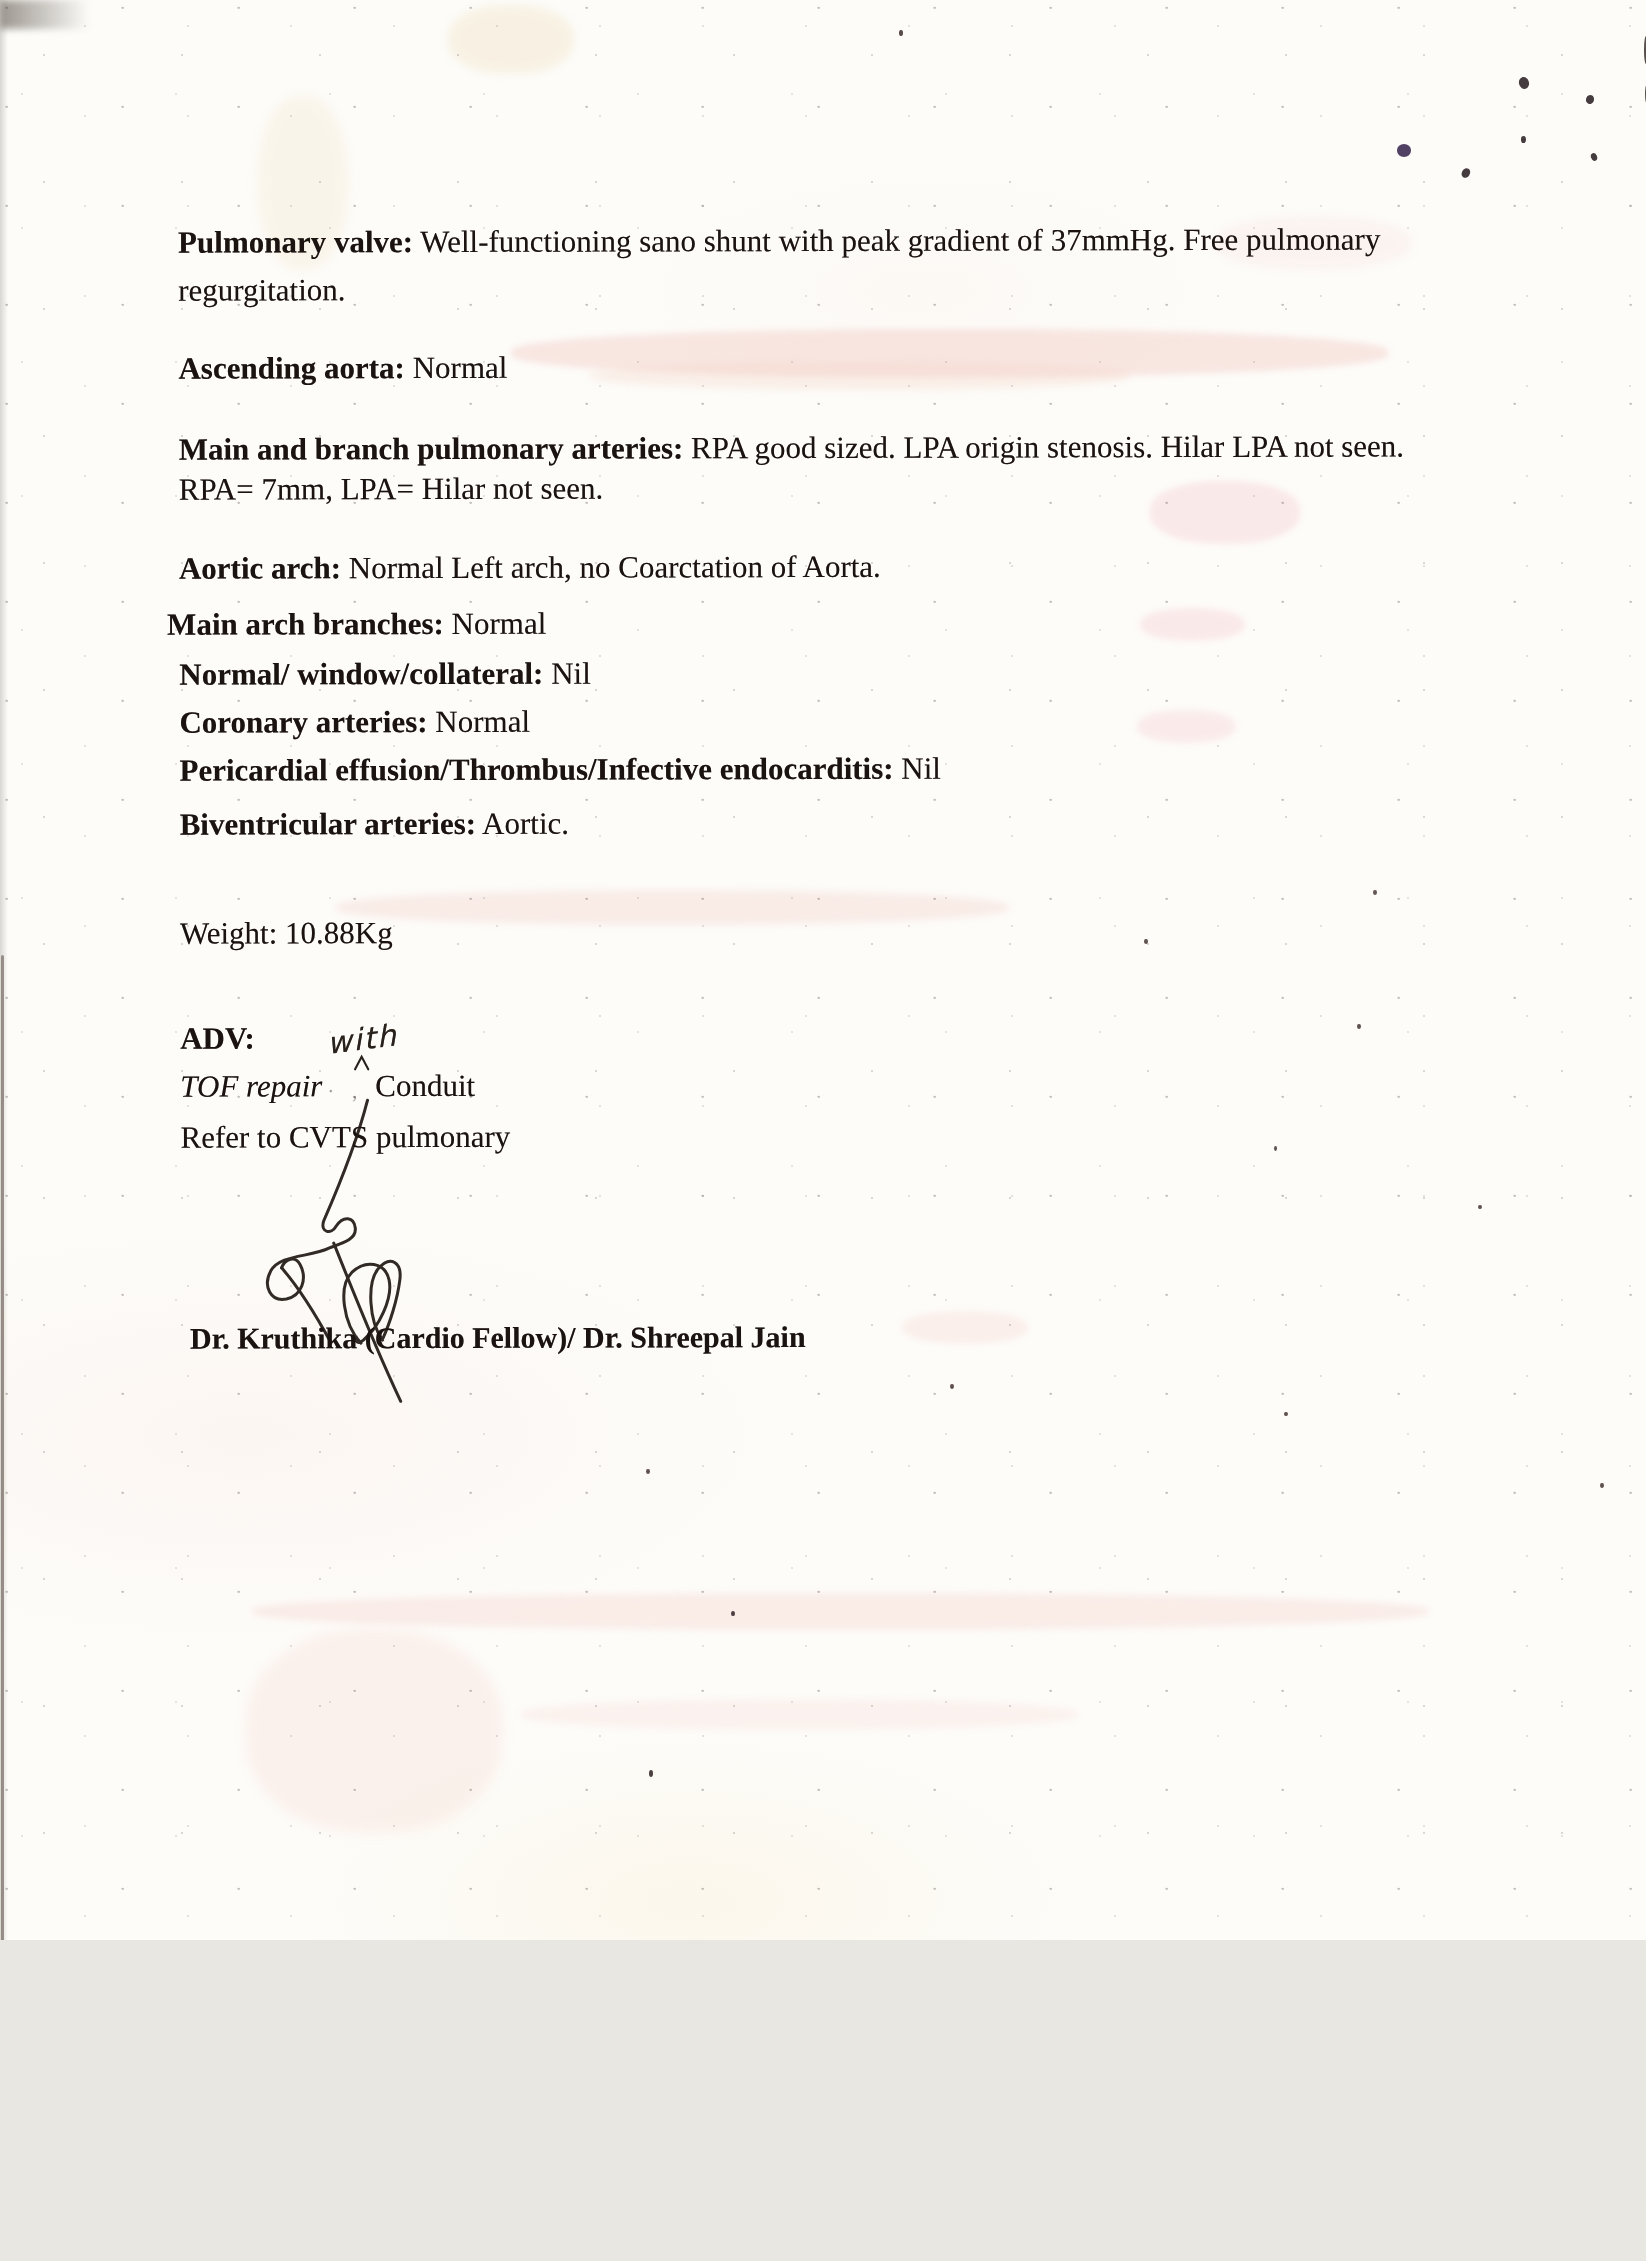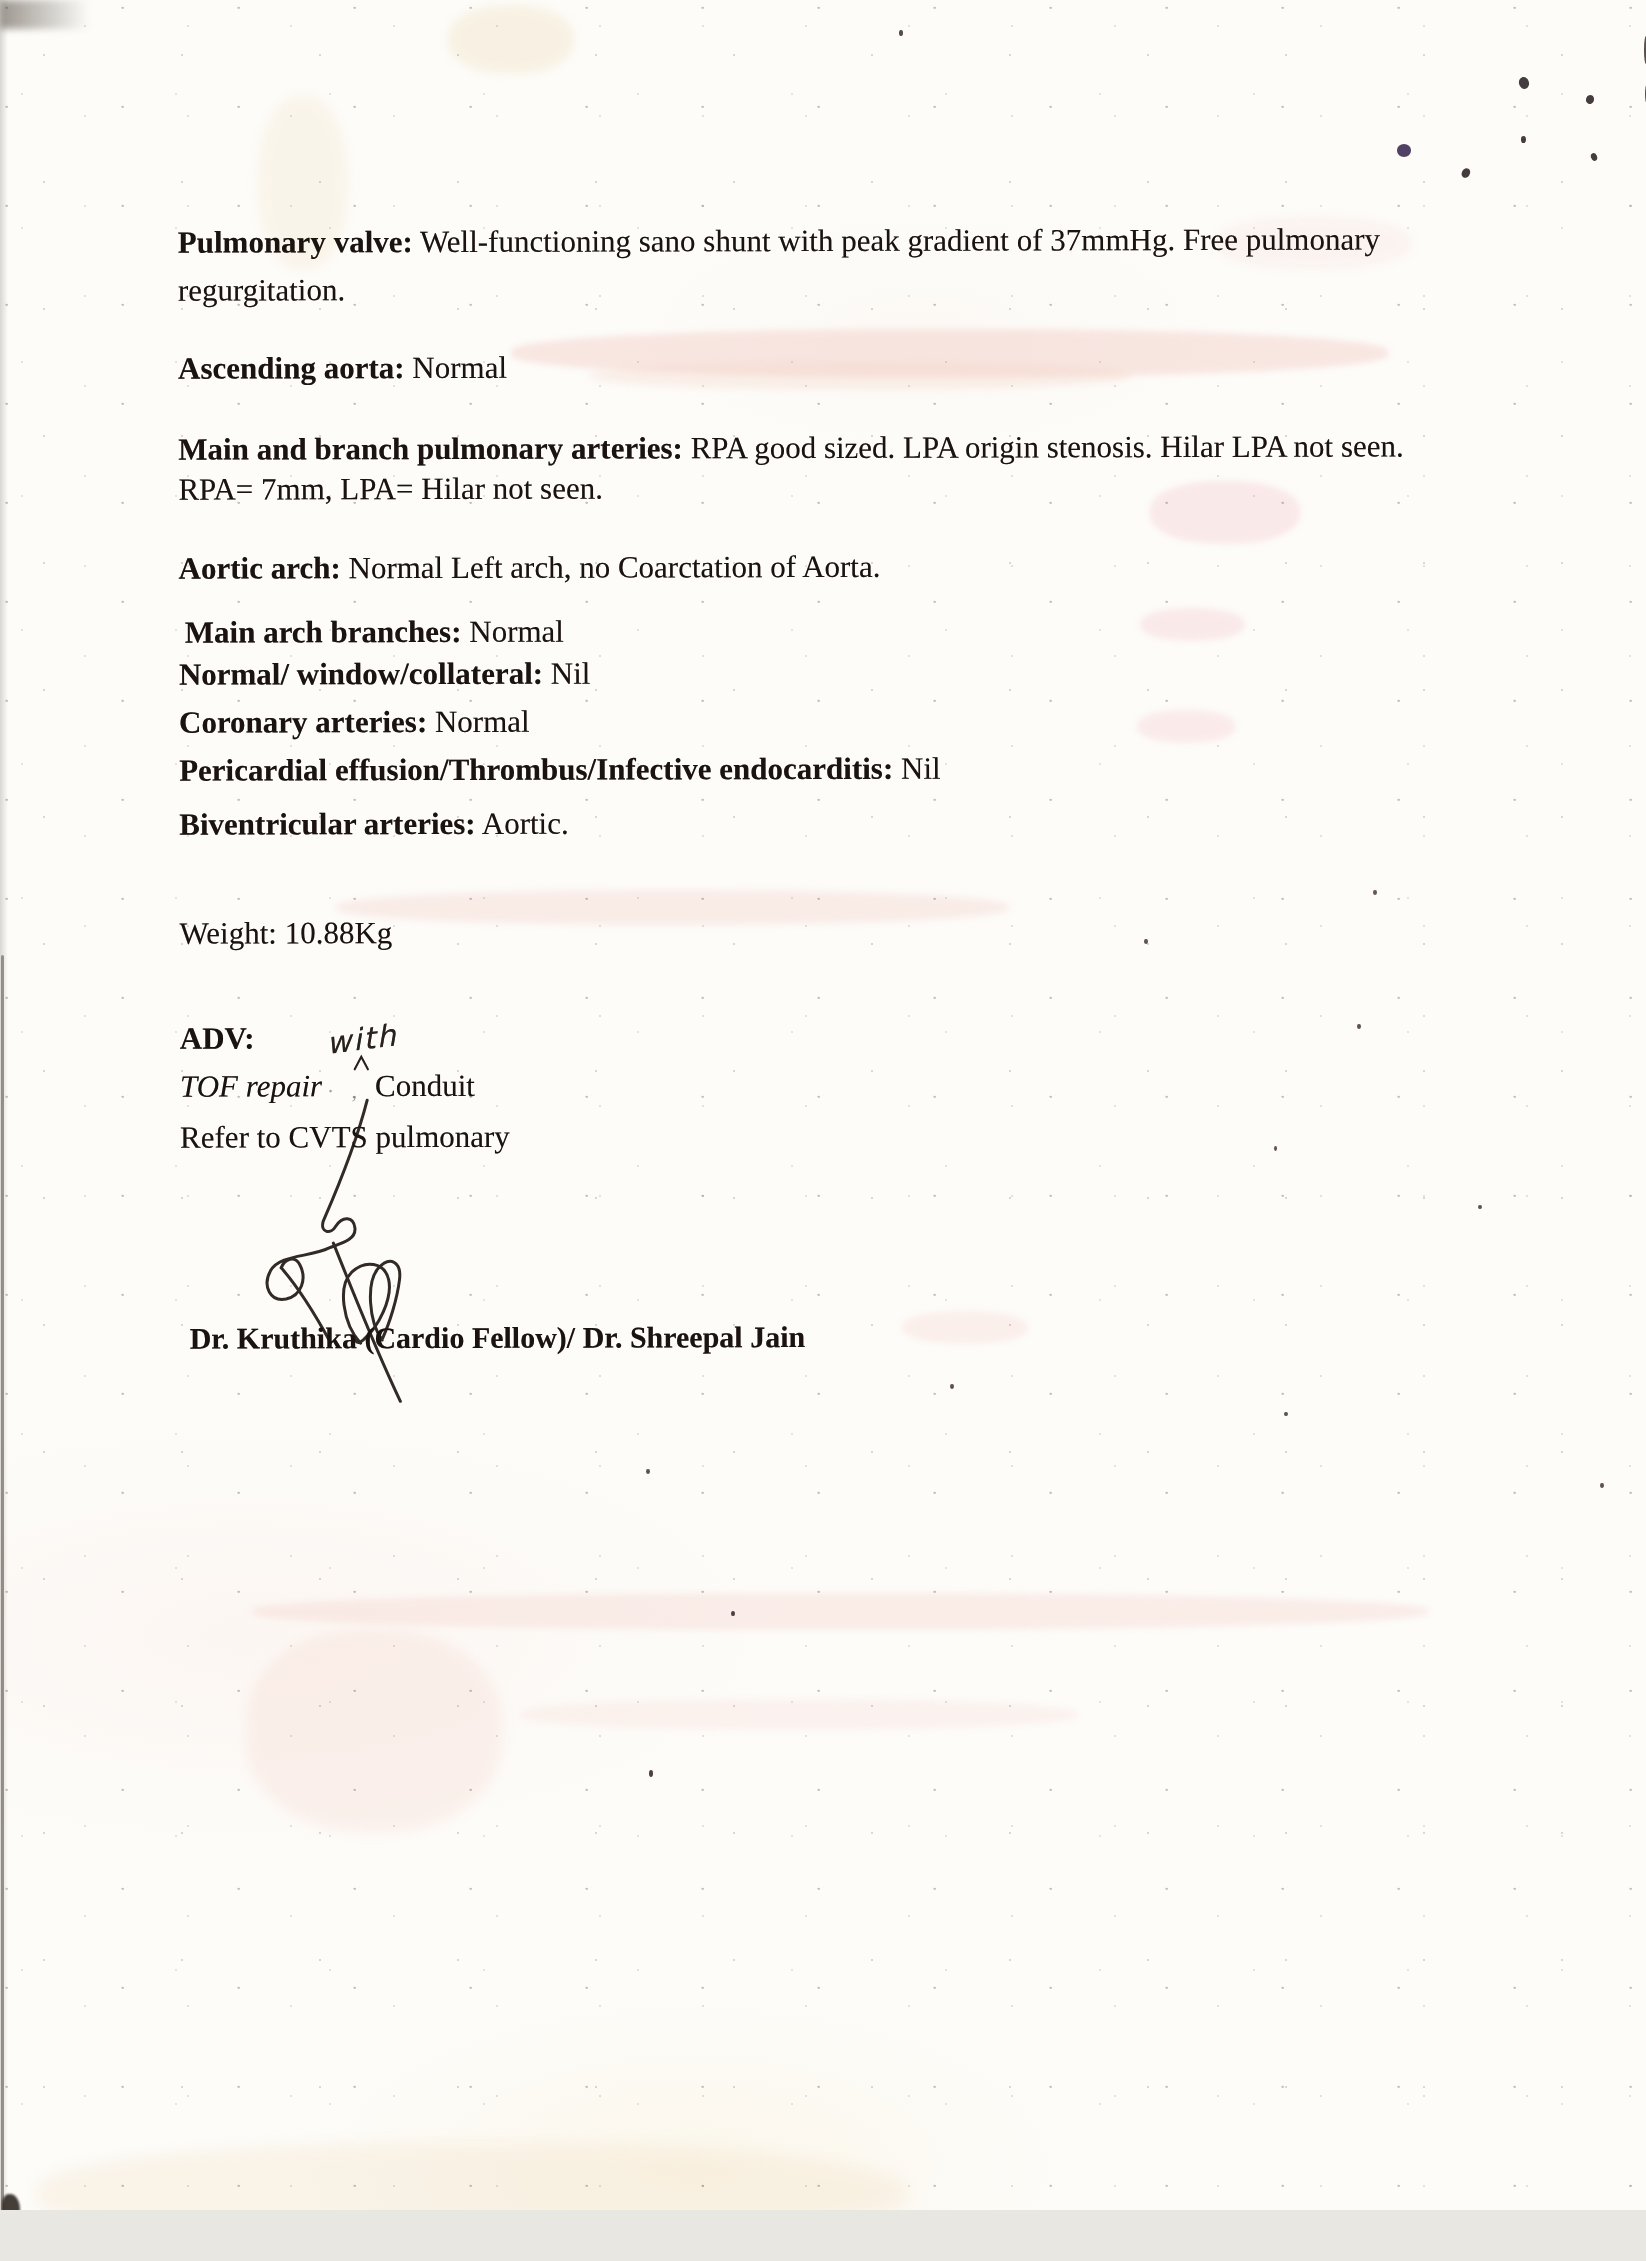--- a/index.html
+++ b/index.html
@@ -1,18 +1,18 @@
 <!DOCTYPE html>
 <html style="font-size:9.6px"><head>
 <meta charset="utf-8">
 <style>
   html,body{margin:0;padding:0;background:#e9e7e2;}
   .page{
     position:relative;
-    width:1647px;height:2210px;
+    width:1647px;height:1940px;
     overflow:hidden;
     background:
       radial-gradient(781px 312px at 15% 74%, rgba(246,216,205,.16), transparent 70%),
       radial-gradient(571px 252px at 42% 98%, rgba(246,230,190,.22), transparent 70%),
       radial-gradient(457px 192px at 56% 15%, rgba(248,228,214,.12), transparent 70%),
       #fdfcf9;
     font-family:"Liberation Serif","DejaVu Serif",serif;
     color:#181110;
   }
   .content{position:absolute;inset:0;transform:rotate(-0.15deg);}
@@ -143,21 +143,21 @@
       <span class="bb">Main and branch pulmonary arteries:</span><span> RPA good sized. LPA origin stenosis. Hilar LPA not seen.</span>
     </div>
     <div class="ln" style="left:180px;top:472px;">
       <span>RPA= 7mm, LPA= Hilar not seen.</span>
     </div>
 
     <div class="ln" style="left:180px;top:551px;">
       <span class="bb">Aortic arch:</span><span> Normal Left arch, no Coarctation of Aorta.</span>
     </div>
 
-    <div class="ln" style="left:186px;top:607px;margin-top:8px;">
+    <div class="ln" style="left:168px;top:607px;">
       <span class="bb">Main arch branches:</span><span> Normal</span>
     </div>
 
     <div class="ln" style="left:180px;top:657px;">
       <span class="bb">Normal/ window/collateral:</span><span> Nil</span>
     </div>
 
     <div class="ln" style="left:180px;top:705px;">
       <span class="bb">Coronary arteries:</span><span> Normal</span>
     </div>

